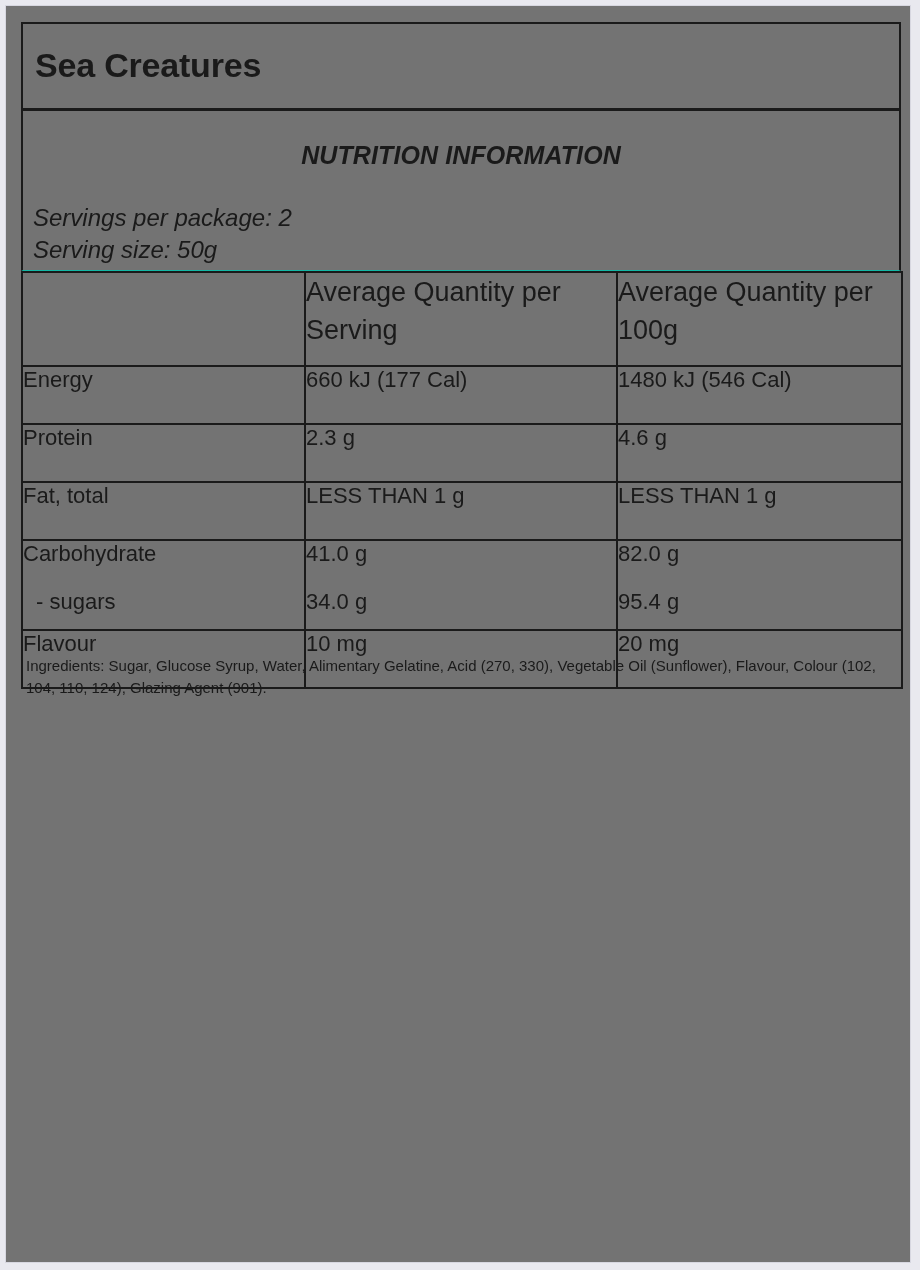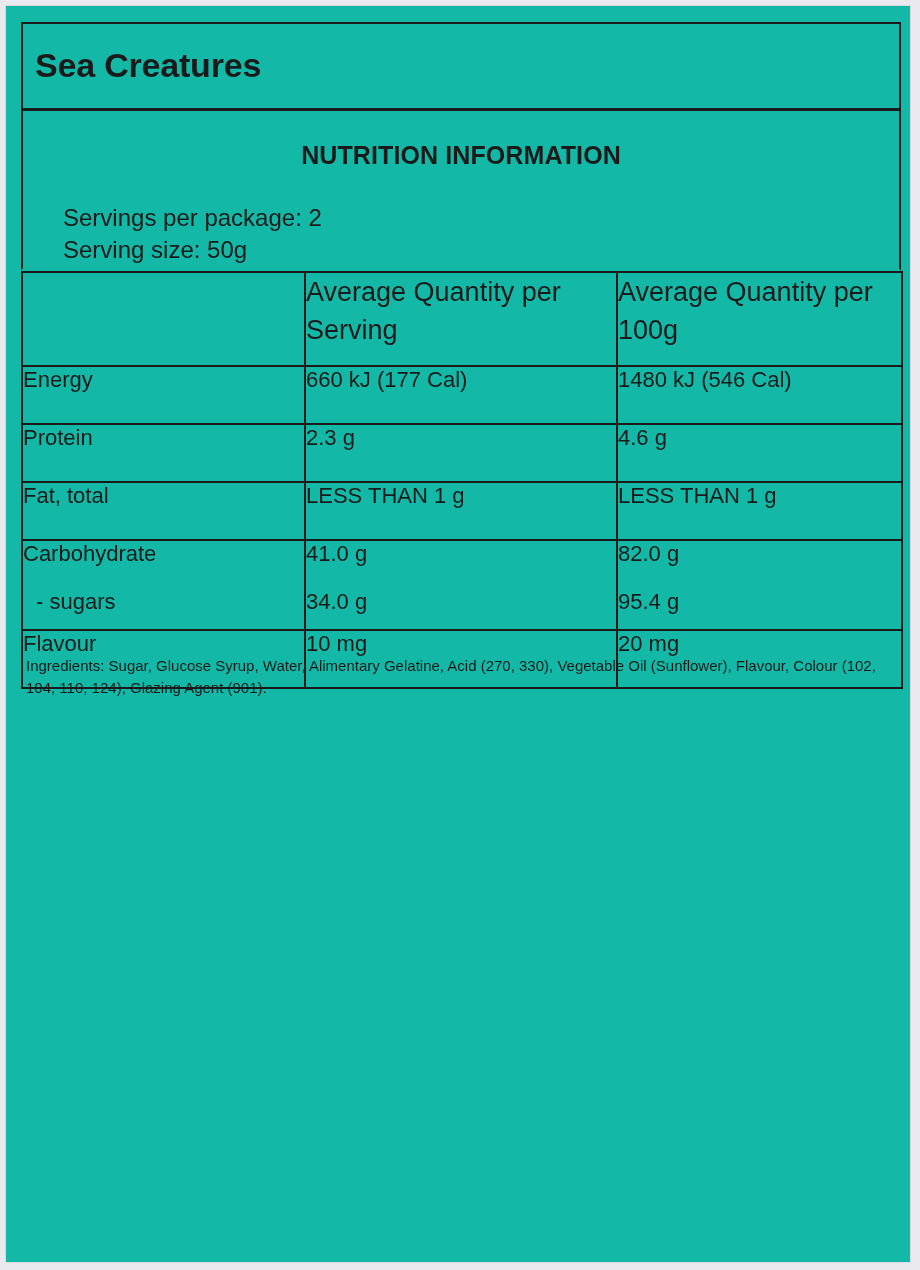--- a/index.html
+++ b/index.html
@@ -14,21 +14,21 @@
     font-family: "Liberation Sans", sans-serif;
     -webkit-font-smoothing: antialiased;
   }
 
   .page {
     position: absolute;
     left: 5px;
     top: 5px;
     width: 906px;
     height: 1258px;
-    background: #14b8a6;
+    background: #737373;
     border: 1px solid #d7d7e0;
     box-sizing: border-box;
     overflow: hidden;
   }
 
   .panel {
     position: absolute;
     left: 15px;
     top: 16px;
     width: 880px;
@@ -50,45 +50,46 @@
     font-weight: bold;
     color: #1a1a1a;
     letter-spacing: -0.2px;
     line-height: 1.1;
   }
 
   
   .info-block {
     border-left: 2px solid #1a1a1a;
     border-right: 2px solid #1a1a1a;
-    border-bottom: 3px solid #14b8a6;
+    border-bottom: 1px solid #14b8a6;
     box-sizing: border-box;
     height: 160px;
     position: relative;
+    font-style: italic;
   }
   .nutrition-heading {
     position: absolute;
     left: 0;
     right: 0;
     top: 30px;
     text-align: center;
     font-size: 25px;
     font-weight: bold;
     color: #1a1a1a;
     letter-spacing: 0.1px;
   }
   .servings {
     position: absolute;
     left: 10px;
     top: 91px;
     font-size: 24px;
     color: #1a1a1a;
     line-height: 1.32;
   }
-  .servings div { white-space: nowrap; margin-left: 30px; }
+  .servings div { white-space: nowrap; }
 
   
   table.nutrition-table {
     width: 880px;
     border-collapse: collapse;
     table-layout: fixed;
     font-size: 22px;
     color: #1a1a1a;
   }
   table.nutrition-table col.c-name  { width: 283px; }

